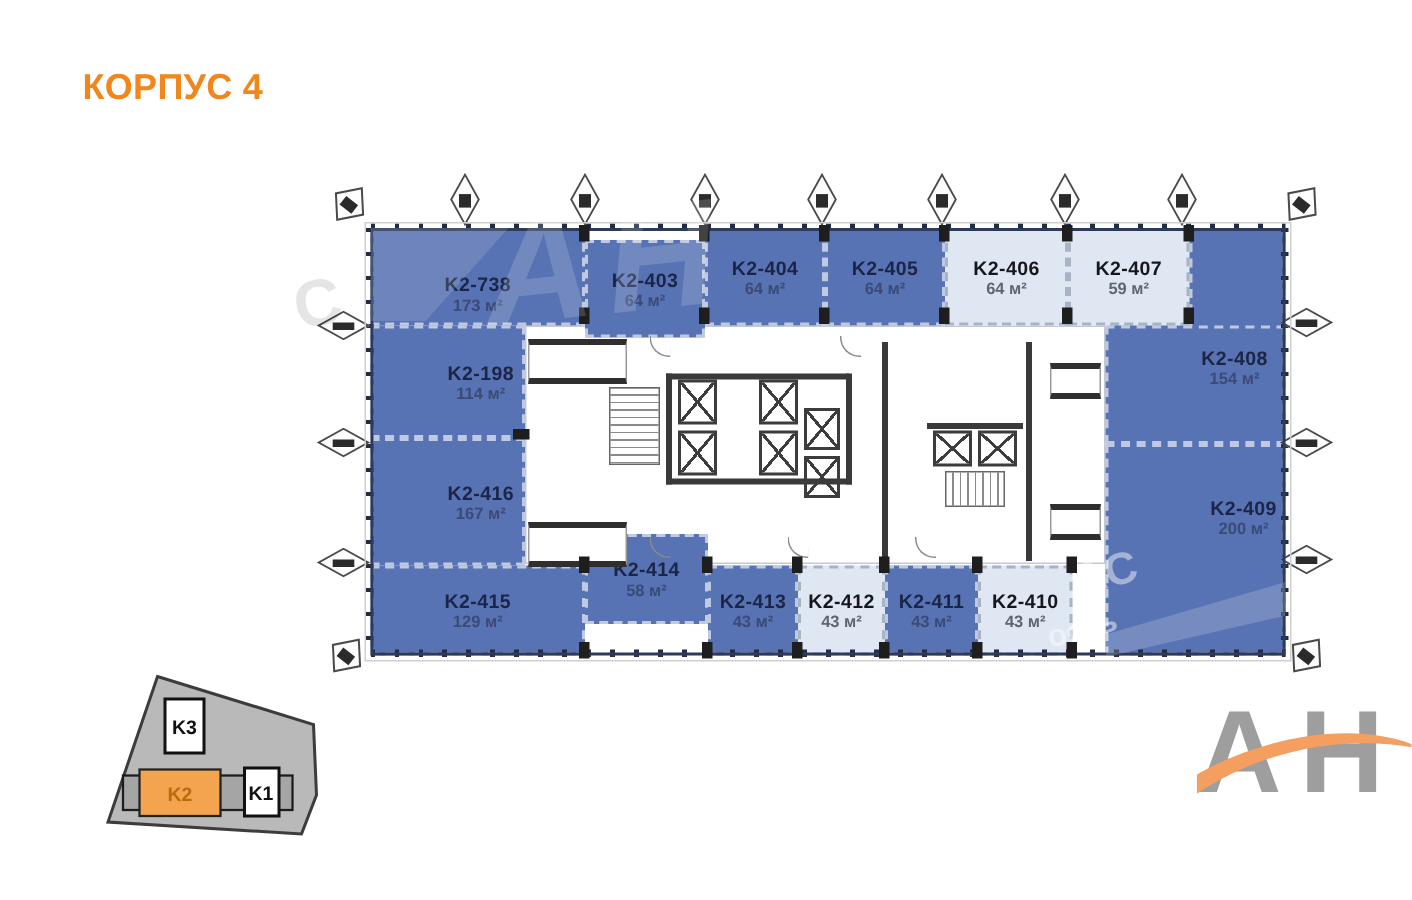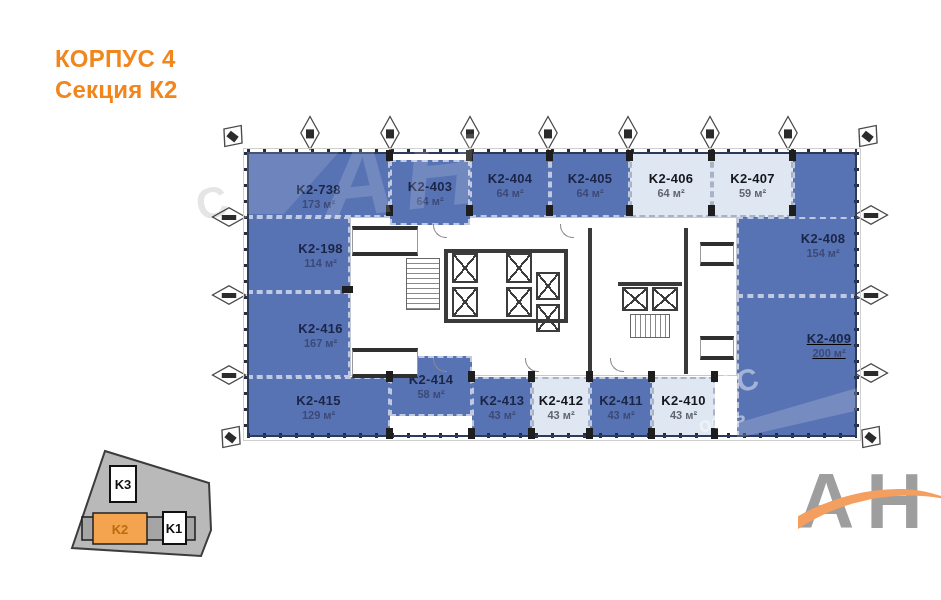--- a/index.html
+++ b/index.html
@@ -22,21 +22,21 @@
   .room .ar{font-size:11px;font-weight:bold;color:#3b4a78;margin-top:1px;}
   .room.light{background:#dfe7f2;border:2px dashed #a8b4c6;}
   .room.light .num{color:#15171c;}
   .room.light .ar{color:#60656e;}
   .roomext{position:absolute;z-index:2;box-sizing:border-box;background:#5873b3;
     border:2px dashed rgba(255,255,255,.62);border-bottom:none;}
   
   .r401{padding-left:44px;} .r416{padding-left:44px;}
   .r402{padding-top:22px;}
   .r408{justify-content:flex-start;padding-top:12px;padding-left:52px;}
-  .r409{padding-left:64px;padding-bottom:44px;text-decoration:underline;}
+  .r409{padding-left:64px;padding-bottom:44px;}
   
   .ticks-h{position:absolute;height:5px;z-index:4;
     background:repeating-linear-gradient(90deg,#222c44 0 3px,transparent 3px 16px);}
   .ticks-v{position:absolute;width:5px;z-index:4;
     background:repeating-linear-gradient(180deg,#222c44 0 3px,transparent 3px 16px);}
   
   .coreline{position:absolute;left:350px;top:217px;width:387px;height:159px;
     border:1px solid #c3c9d4;box-sizing:border-box;z-index:1;}
   .wallseg{position:absolute;background:#3a3a3a;z-index:3;}
   .elev{position:absolute;z-index:3;box-sizing:border-box;border:2px solid #3c3c3c;background:
@@ -72,21 +72,20 @@
   
   .siteplan{position:absolute;left:62px;top:442px;z-index:2;}
   
   .logo{position:absolute;left:798px;top:458px;width:160px;height:86px;z-index:2;}
 </style>
 </head>
 <body>
 
 <div class="hdr">
   <div class="l1">КОРПУС 4</div>
-  <div class="l2">Секция К2</div>
 </div>
 
 <div class="coreline"></div>
 
 <div class="room r402" style="left:247px;top:152px;width:143px;height:65px">
   <span class="num">K2-738</span>
   <span class="ar">173 м²</span>
 </div>
 <div class="room" style="left:390px;top:160px;width:80px;height:65px">
   <span class="num">K2-403</span>

